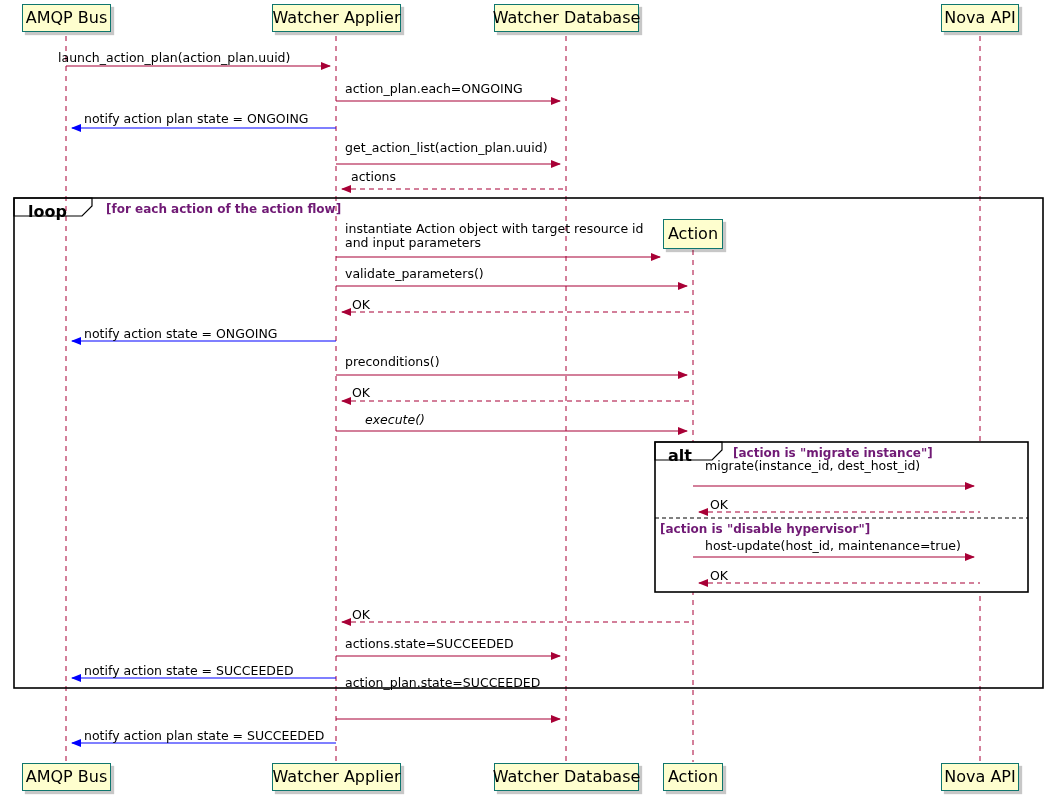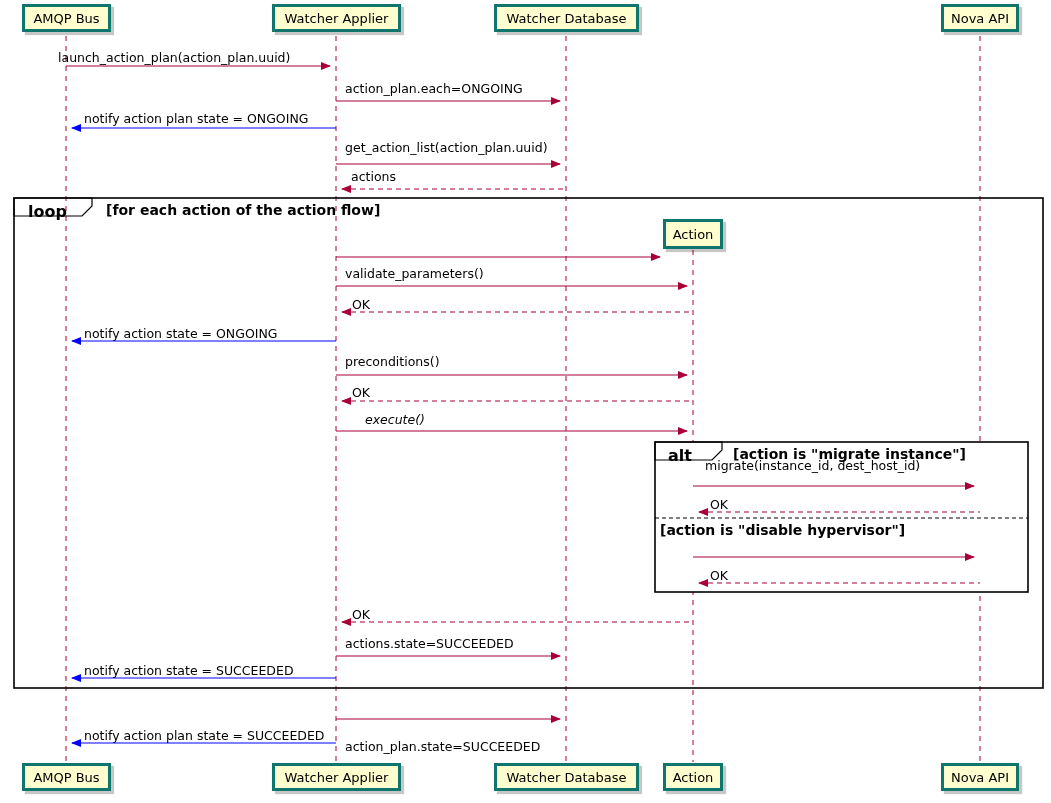--- a/index.html
+++ b/index.html
@@ -21,42 +21,42 @@
     position: absolute;
     left: 0;
     top: 0;
     width: 1051px;
     height: 803px;
   }
   .participant-box {
     position: absolute;
     box-sizing: border-box;
     background: #FEFECE;
-    border: 3px solid #0f766e;
+    border: 1px solid #0f766e;
     color: #000000;
-    font-size: 13px;
+    font-size: 16px;
     line-height: 1;
     text-align: center;
     display: flex;
     align-items: center;
     justify-content: center;
     box-shadow: 3px 3px 1px rgba(0,0,0,0.22);
     white-space: nowrap;
   }
   .msg-label {
     position: absolute;
     font-size: 12.5px;
     color: #000000;
     white-space: pre;
     line-height: 14px;
   }
   .frag-label {
     position: absolute;
-    font-size: 14px;
-    color: #000000;
+    font-size: 12px;
+    color: #701a75;
     font-weight: bold;
     white-space: pre;
   }
   .frag-tag {
     position: absolute;
     font-size: 16px;
     color: #000000;
     font-weight: bold;
     white-space: pre;
   }
@@ -164,28 +164,31 @@
 
   <div class="frag-tag" style="left:668px; top:446px;">alt</div>
   <div class="frag-label" style="left:733px; top:446px;">[action is "migrate instance"]</div>
   <div class="frag-label" style="left:660px; top:522px;">[action is "disable hypervisor"]</div>
 
   <div class="msg-label" style="left:58px; top:51px;">launch_action_plan(action_plan.uuid)</div>
   <div class="msg-label" style="left:345px; top:82px;">action_plan.each=ONGOING</div>
   <div class="msg-label" style="left:84px; top:112px;">notify action plan state = ONGOING</div>
   <div class="msg-label" style="left:345px; top:141px;">get_action_list(action_plan.uuid)</div>
   <div class="msg-label" style="left:351px; top:170px;">actions</div>
+  <div class="msg-label" style="left:345px; top:222px;">instantiate Action object with target resource id
+and input parameters</div>
   <div class="msg-label" style="left:345px; top:267px;">validate_parameters()</div>
   <div class="msg-label" style="left:352px; top:298px;">OK</div>
   <div class="msg-label" style="left:84px; top:327px;">notify action state = ONGOING</div>
   <div class="msg-label" style="left:345px; top:355px;">preconditions()</div>
   <div class="msg-label" style="left:352px; top:386px;">OK</div>
   <div class="msg-label" style="left:365px; top:413px;font-style:italic;">execute()</div>
   <div class="msg-label" style="left:705px; top:459px;">migrate(instance_id, dest_host_id)</div>
   <div class="msg-label" style="left:710px; top:498px;">OK</div>
+  <div class="msg-label" style="left:705px; top:539px;">host-update(host_id, maintenance=true)</div>
   <div class="msg-label" style="left:710px; top:569px;">OK</div>
   <div class="msg-label" style="left:352px; top:608px;">OK</div>
   <div class="msg-label" style="left:345px; top:637px;">actions.state=SUCCEEDED</div>
   <div class="msg-label" style="left:84px; top:664px;">notify action state = SUCCEEDED</div>
-  <div class="msg-label" style="left:345px; top:740px;text-align:center;">action_plan.state=SUCCEEDED</div>
+  <div class="msg-label" style="left:345px; top:676px;text-align:center;">action_plan.state=SUCCEEDED</div>
   <div class="msg-label" style="left:84px; top:729px;">notify action plan state = SUCCEEDED</div>
 
 </div>
 
 </body></html>

